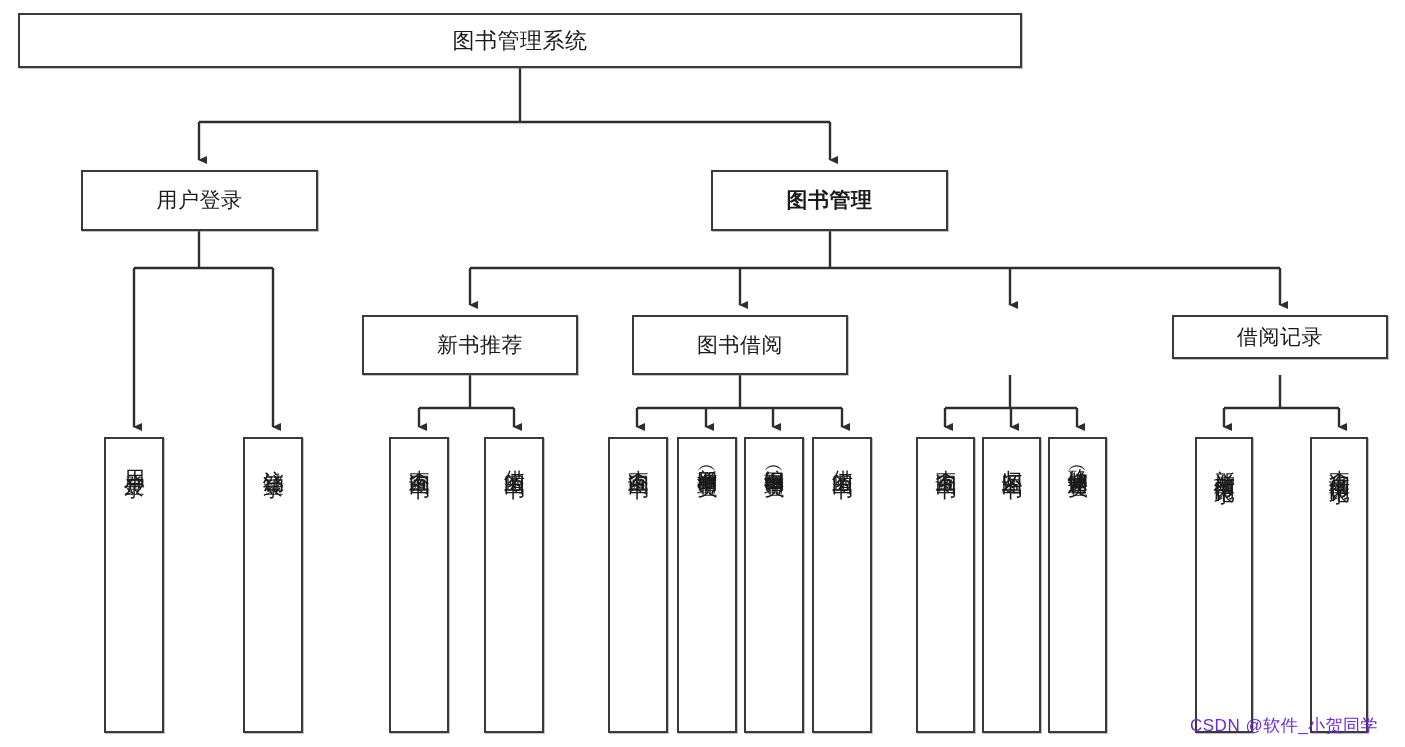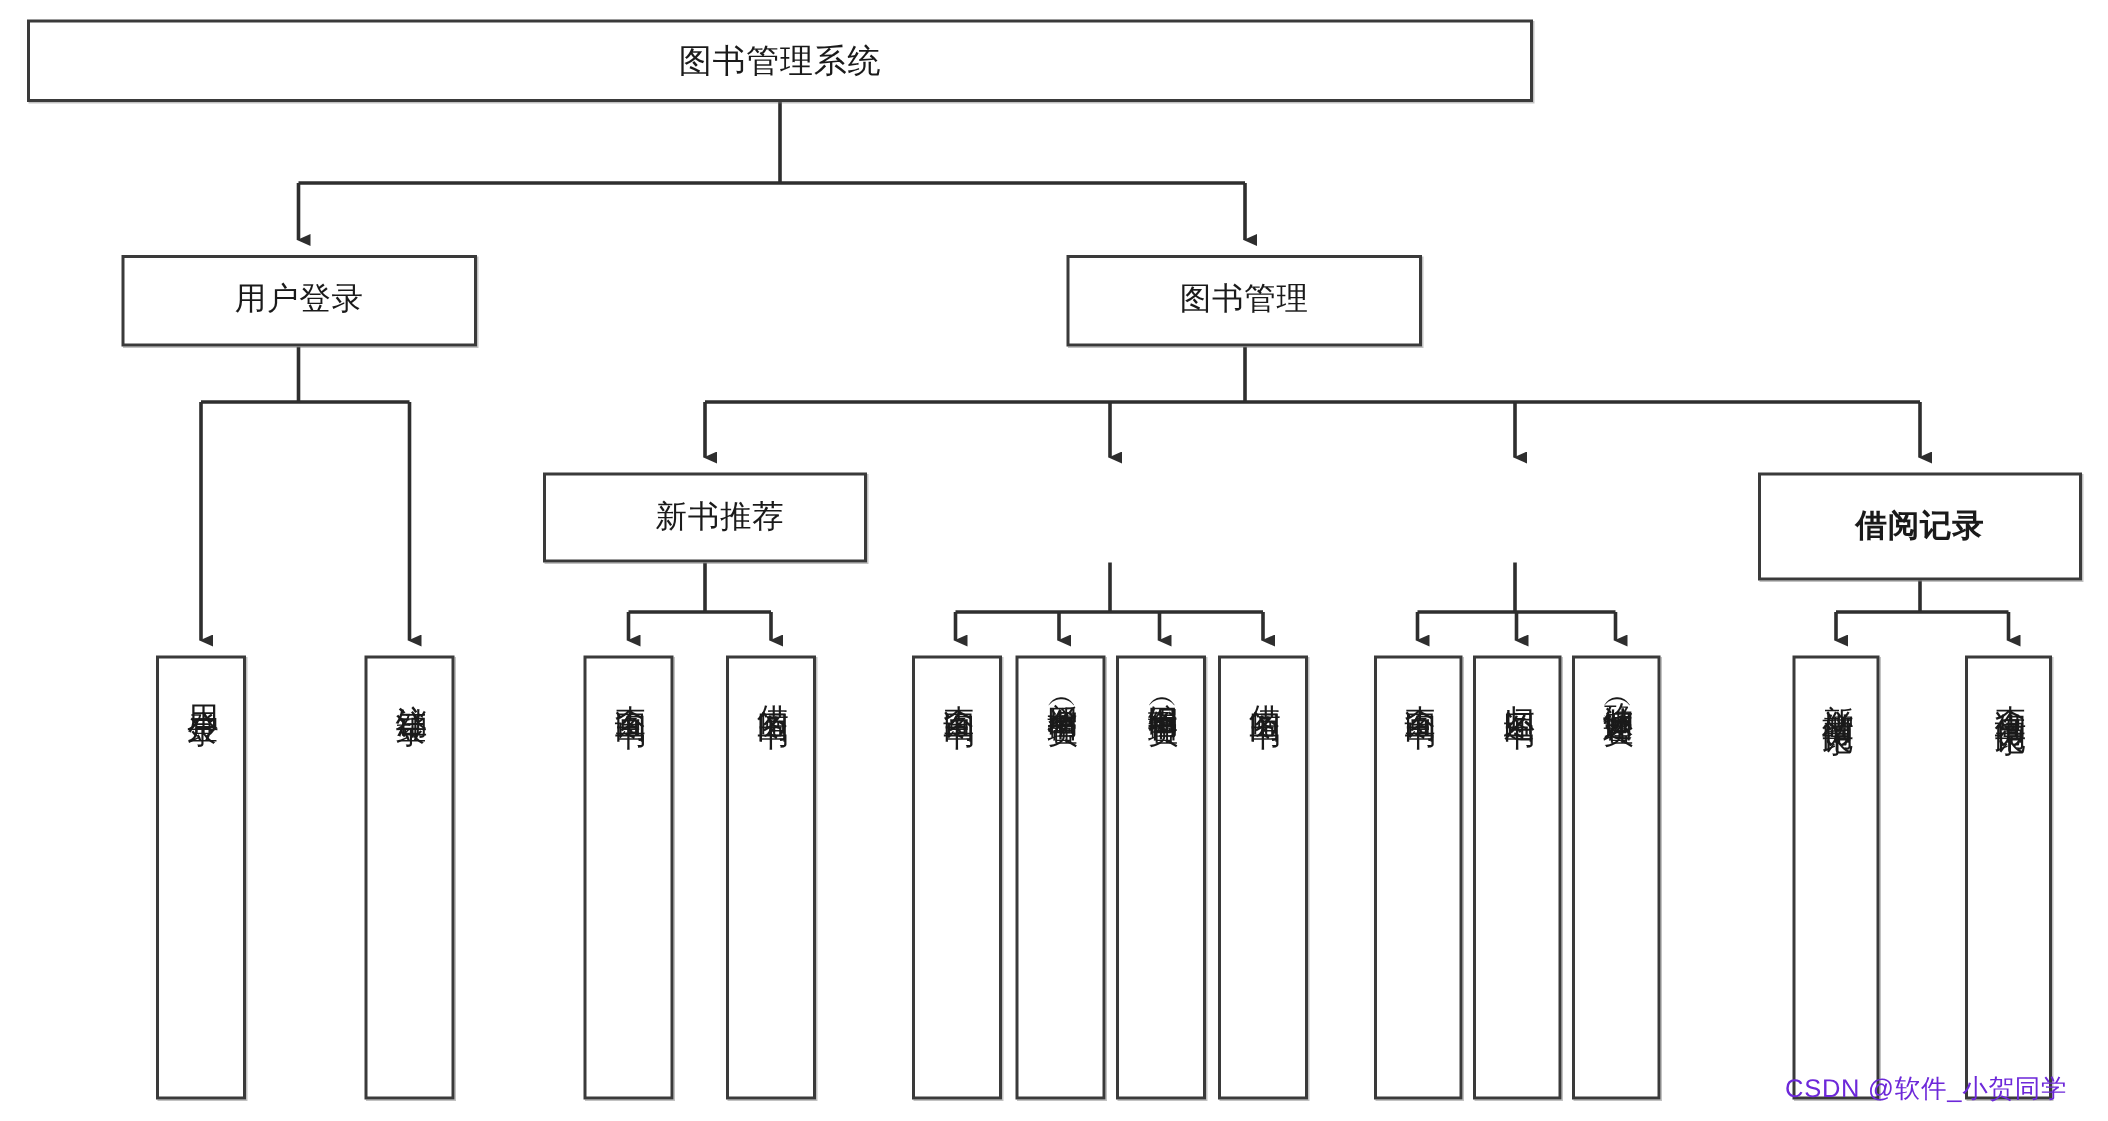--- a/index.html
+++ b/index.html
@@ -133,28 +133,31 @@
     </g>
   </svg>
 
   <div class="node root horizontal" style="left:18px; top:13px; width:1004px; height:55px;">
     <span class="label">图书管理系统</span>
   </div>
 
   <div class="node horizontal" style="left:81px; top:170px; width:237px; height:61px;">
     <span class="label">用户登录</span>
   </div>
-  <div class="node horizontal" style="left:711px; top:170px; width:237px; height:61px;">
+  <div class="node horizontal" style="left:711px; top:170px; width:237px; height:61px;font-weight:bold;">
     <span class="label">图书管理</span>
   </div>
 
   <div class="node horizontal" style="left:362px; top:315px; width:216px; height:60px;padding-left:20px;">
     <span class="label">新书推荐</span>
   </div>
-  <div class="node horizontal" style="left:1172px; top:315px; width:216px; height:72px;font-weight:bold;">
+  <div class="node horizontal" style="left:632px; top:315px; width:216px; height:60px;">
+    <span class="label">图书借阅</span>
+  </div>
+  <div class="node horizontal" style="left:1172px; top:315px; width:216px; height:44px;">
     <span class="label">借阅记录</span>
   </div>
 
   <div class="node vertical" style="left:104px; top:437px; width:60px; height:296px;">
     <span class="label">用户登录</span>
   </div>
   <div class="node vertical" style="left:243px; top:437px; width:60px; height:296px;">
     <span class="label">注销登录</span>
   </div>
 

